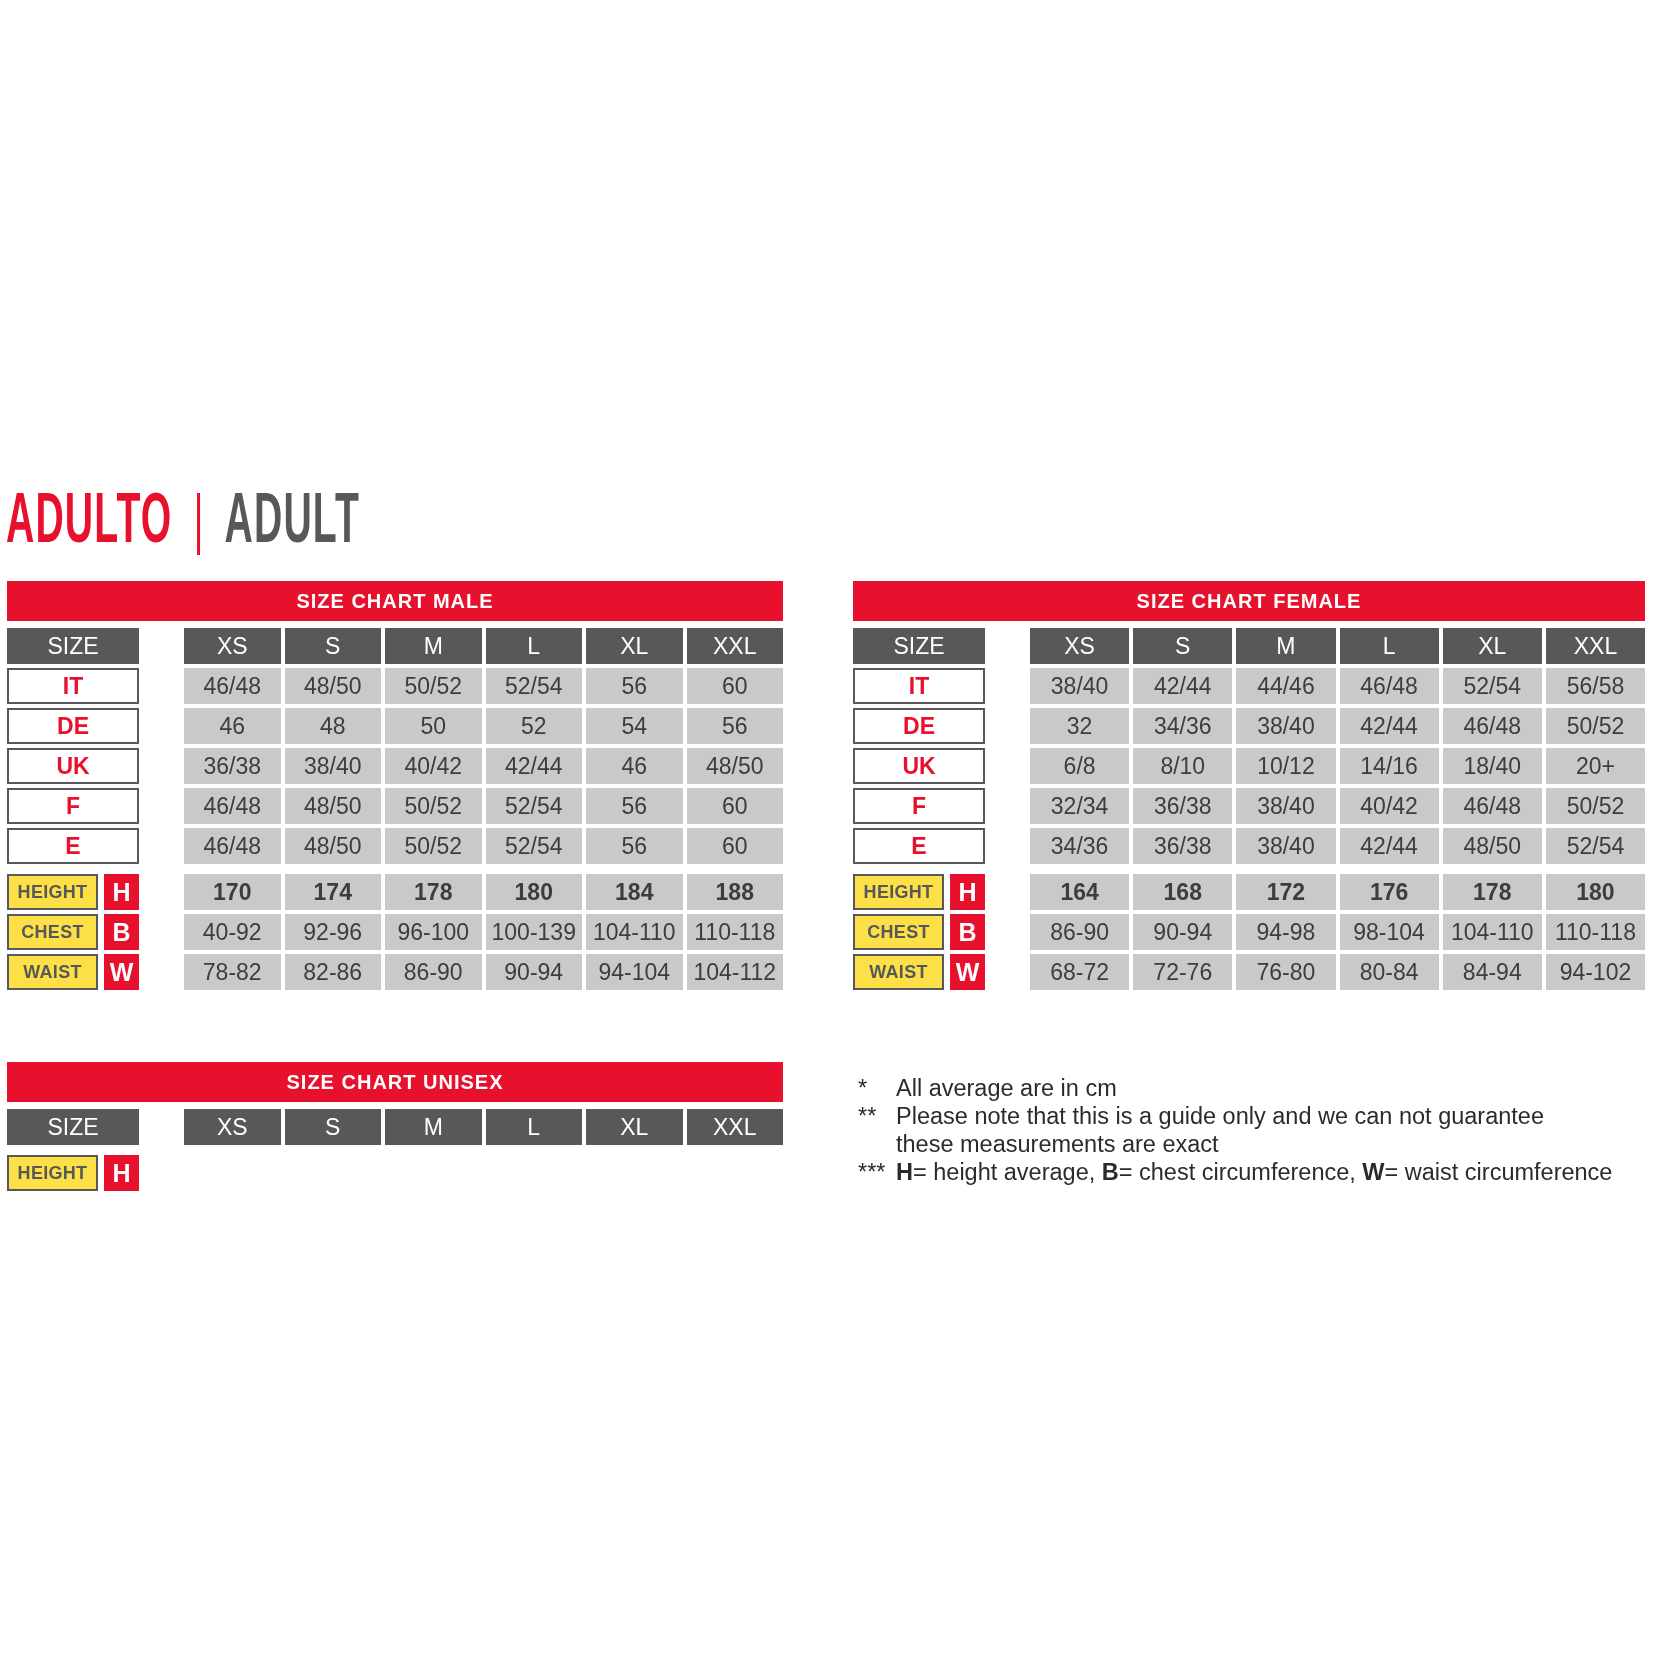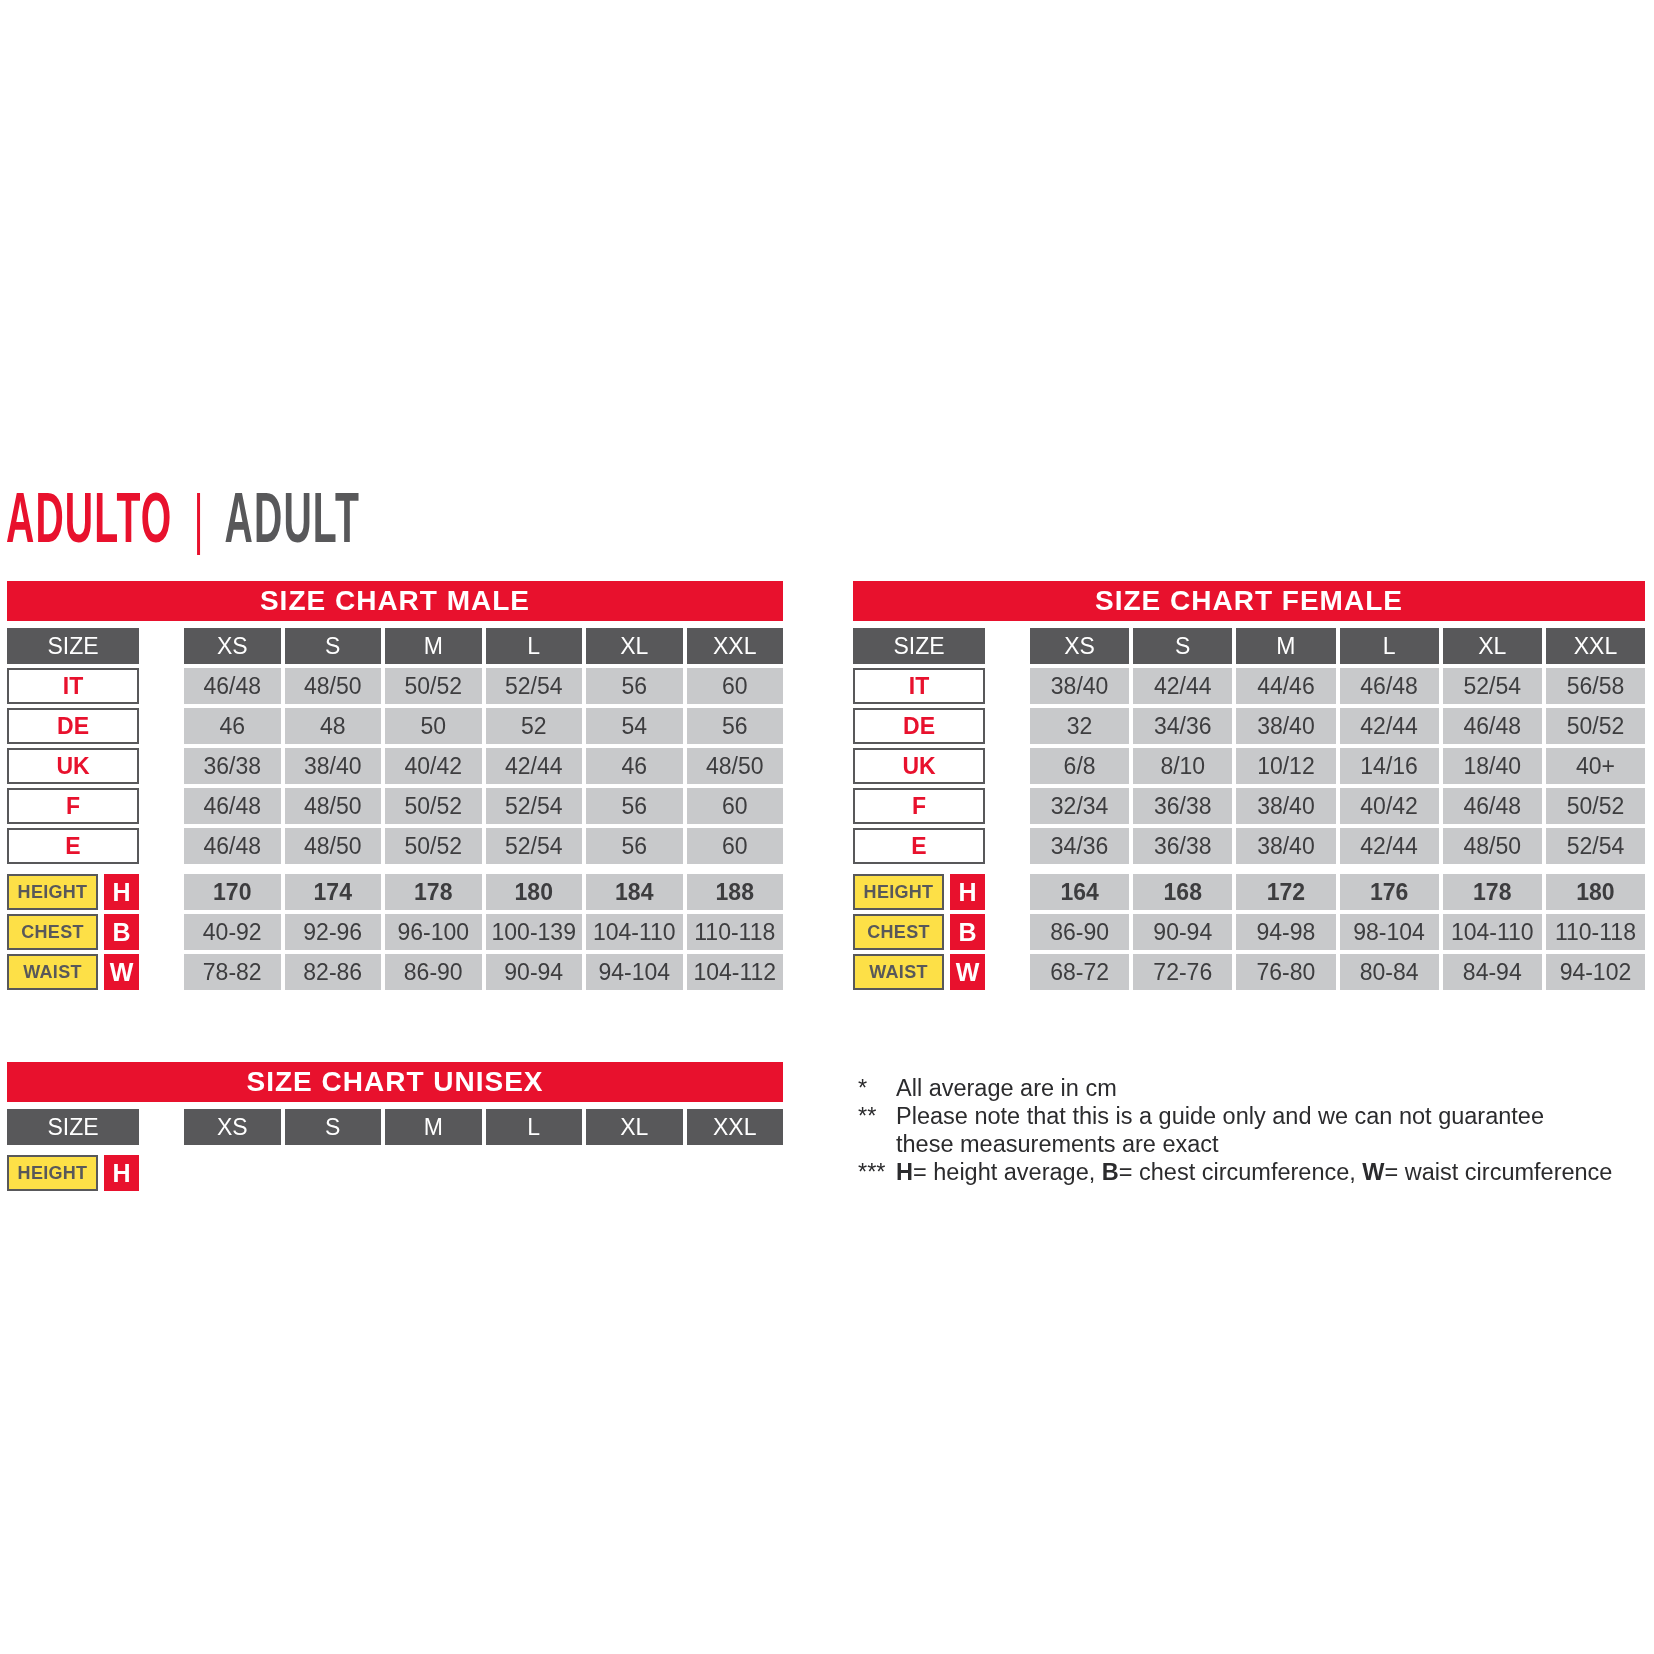--- a/index.html
+++ b/index.html
@@ -15,21 +15,21 @@
   
   .title{position:absolute;left:6px;top:468px;height:64px;display:flex;align-items:center;}
   .title-inner{display:flex;align-items:center;gap:38px;transform:scaleX(0.56);transform-origin:left center;
                font-weight:bold;font-size:70px;line-height:64px;white-space:nowrap;}
   .title-primary{color:var(--red);letter-spacing:2px;}
   .title-sep{color:var(--red);font-weight:400;font-size:66px;}
   .title-secondary{color:var(--dkgray);letter-spacing:2px;}
 
   
   .size-table{position:absolute;}
-  .st-banner{height:40px;background:var(--red);color:#fff;font-weight:bold;font-size:28px;letter-spacing:1px;
+  .st-banner{height:40px;background:var(--red);color:#fff;font-weight:bold;font-size:20px;letter-spacing:1px;
              display:flex;align-items:center;justify-content:center;margin-bottom:7px;}
   .st-row{display:flex;height:36px;margin-bottom:4px;gap:40px;}
   .st-label-col{width:132px;margin-right:5px;flex:none;display:flex;align-items:stretch;}
   .st-cells{flex:1;display:flex;gap:4px;}
   .st-cell{flex:1;display:flex;align-items:center;justify-content:center;font-size:23px;
            color:var(--celltext);background:var(--cellgray);}
   .st-row.header .st-cell{background:var(--dkgray);color:#fff;}
   .hdr-size{flex:1;background:var(--dkgray);color:#fff;font-size:23px;display:flex;align-items:center;justify-content:center;}
   .size-label{flex:1;background:#fff;border:2px solid var(--dkgray);color:var(--red);font-weight:bold;font-size:23px;
               display:flex;align-items:center;justify-content:center;}
@@ -229,21 +229,21 @@
       <div class="st-row">
         <div class="st-label-col">
           <div class="size-label">UK</div>
         </div>
         <div class="st-cells">
           <div class="st-cell">6/8</div>
           <div class="st-cell">8/10</div>
           <div class="st-cell">10/12</div>
           <div class="st-cell">14/16</div>
           <div class="st-cell">18/40</div>
-          <div class="st-cell">40+</div>
+          <div class="st-cell">20+</div>
         </div>
       </div>
       <div class="st-row">
         <div class="st-label-col">
           <div class="size-label">F</div>
         </div>
         <div class="st-cells">
           <div class="st-cell">32/34</div>
           <div class="st-cell">36/38</div>
           <div class="st-cell">38/40</div>

